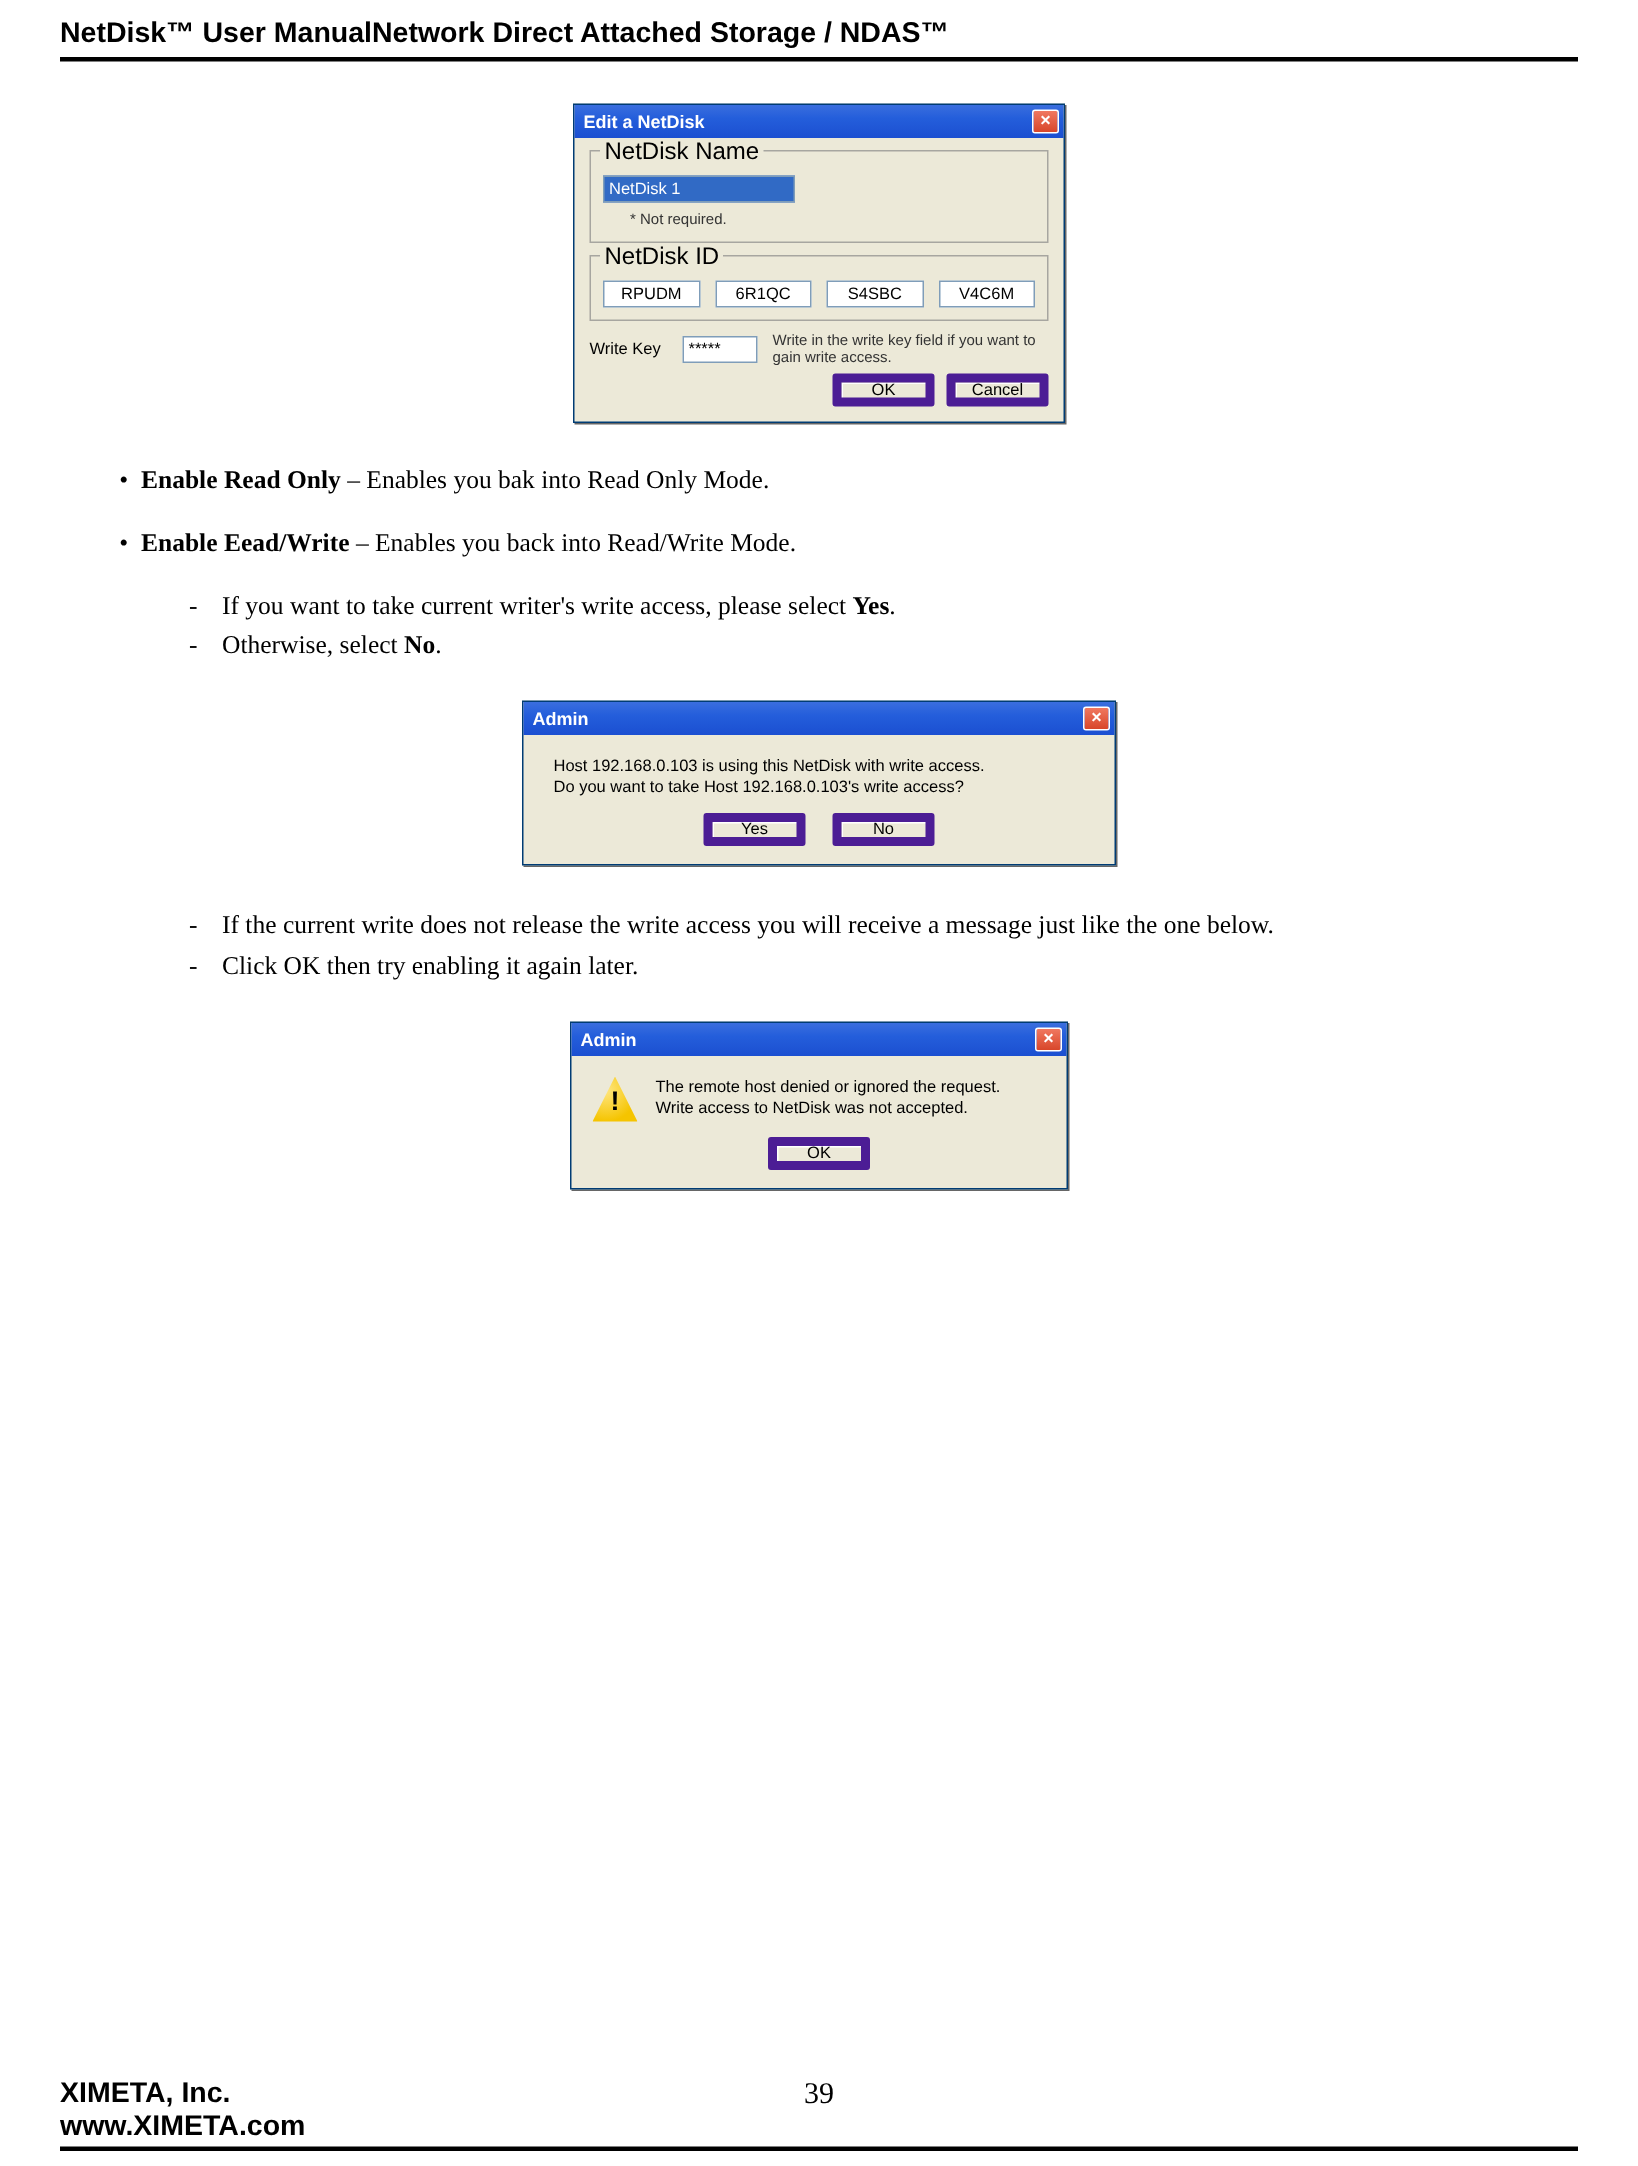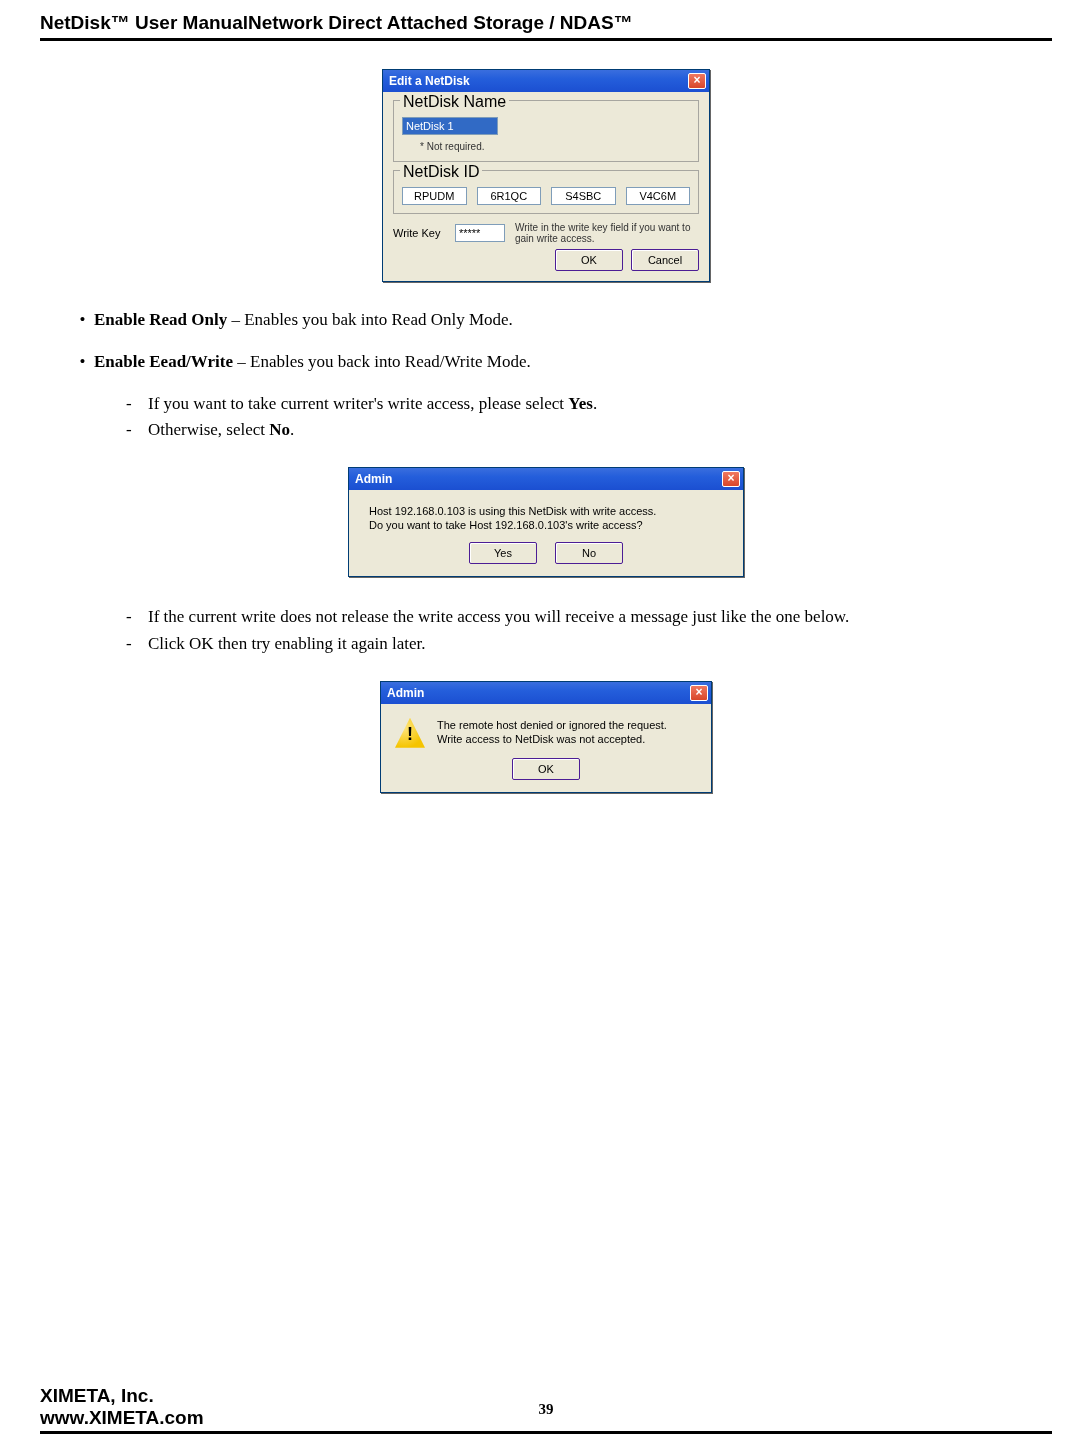--- a/index.html
+++ b/index.html
@@ -83,21 +83,21 @@
     .xp-input.sel { background: #316ac5; color: #fff; }
     .id-row { display: flex; gap: 10px; }
     .id-row .xp-input { width: 79px; justify-content: center; }
     .wk-row { display: flex; align-items: center; gap: 10px; margin-top: 6px; }
     .wk-row .xp-input { width: 50px; }
     .hint { font-size: 10px; color: #333; line-height: 1.15; }
     .btn-row { display: flex; justify-content: flex-end; gap: 8px; padding-top: 4px; }
     .xp-btn {
       min-width: 68px; height: 22px;
       background: #ece9d8;
-      border: 1px solid #4c1d95;
+      border: 6px solid #4c1d95;
       border-radius: 2px;
       font-family: Tahoma, Arial, sans-serif;
       font-size: 11px;
       display: inline-flex; align-items:center; justify-content:center;
       box-shadow: inset 1px 1px 0 #fff;
     }
     .msgbody { display: flex; gap: 12px; padding: 14px 14px 6px 14px; align-items: flex-start; }
     .warn-ico {
       width: 30px; height: 30px; flex: none;
       background: radial-gradient(circle at 30% 30%, #ffe680, #f5c400 70%);
@@ -131,23 +131,23 @@
     }
     .footer-row {
       display: flex; justify-content: space-between; align-items: baseline;
       font-family: Arial, Helvetica, sans-serif;
       font-weight: bold;
       font-size: 19px;
       flex-direction: column;
     }
     .footer-row .pg {
       font-family: "Times New Roman", serif;
-      font-weight: bold;
-      font-size: 15px;
-      position: absolute; left: 50%; transform: translateX(-50%); margin-top: 16px;
+      font-weight: normal;
+      font-size: 20px;
+      position: absolute; left: 50%; transform: translateX(-50%);
     }
   </style>
 </head>
 <body>
 
 <div class="page-header">
   <span>NetDisk™ User Manual</span>
   <span>Network Direct Attached Storage / NDAS™</span>
 </div>
 <hr class="thick-rule">
@@ -156,21 +156,21 @@
 
   <div class="dlg-wrap">
     <div class="win-dlg" style="width:328px">
       <div class="titlebar">
         <span>Edit a NetDisk</span>
         <span class="closebtn">×</span>
       </div>
       <div class="dlg-body">
         <div class="groupbox">
           <span class="legend">NetDisk Name</span>
-          <span class="xp-input sel" style="width:96px">NetDisk 1</span>
+          <span class="xp-input sel" style="width:128px">NetDisk 1</span>
           <div class="hint" style="margin-top:6px;padding-left:18px">* Not required.</div>
         </div>
         <div class="groupbox">
           <span class="legend">NetDisk ID</span>
           <div class="id-row">
             <span class="xp-input">RPUDM</span>
             <span class="xp-input">6R1QC</span>
             <span class="xp-input">S4SBC</span>
             <span class="xp-input">V4C6M</span>
           </div>

